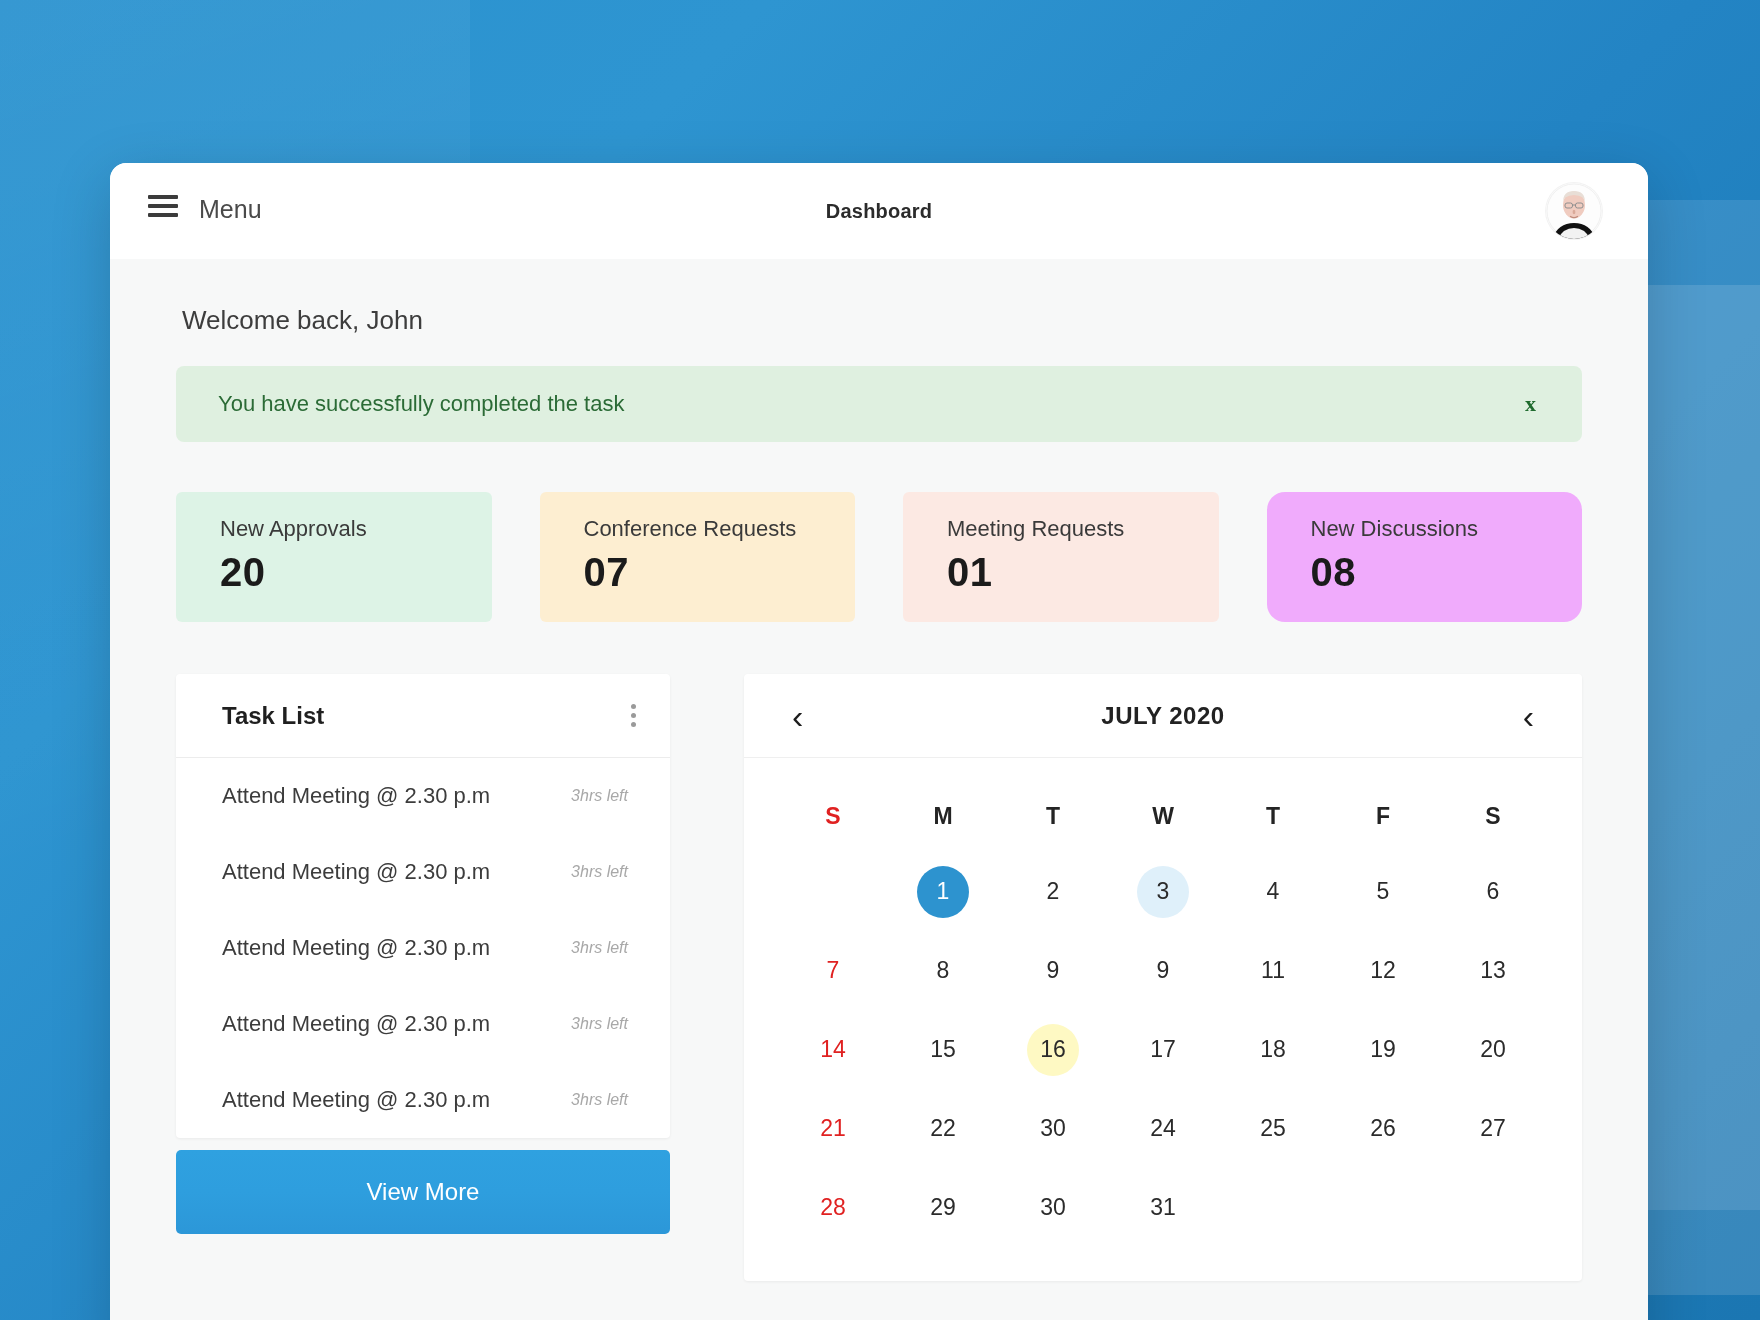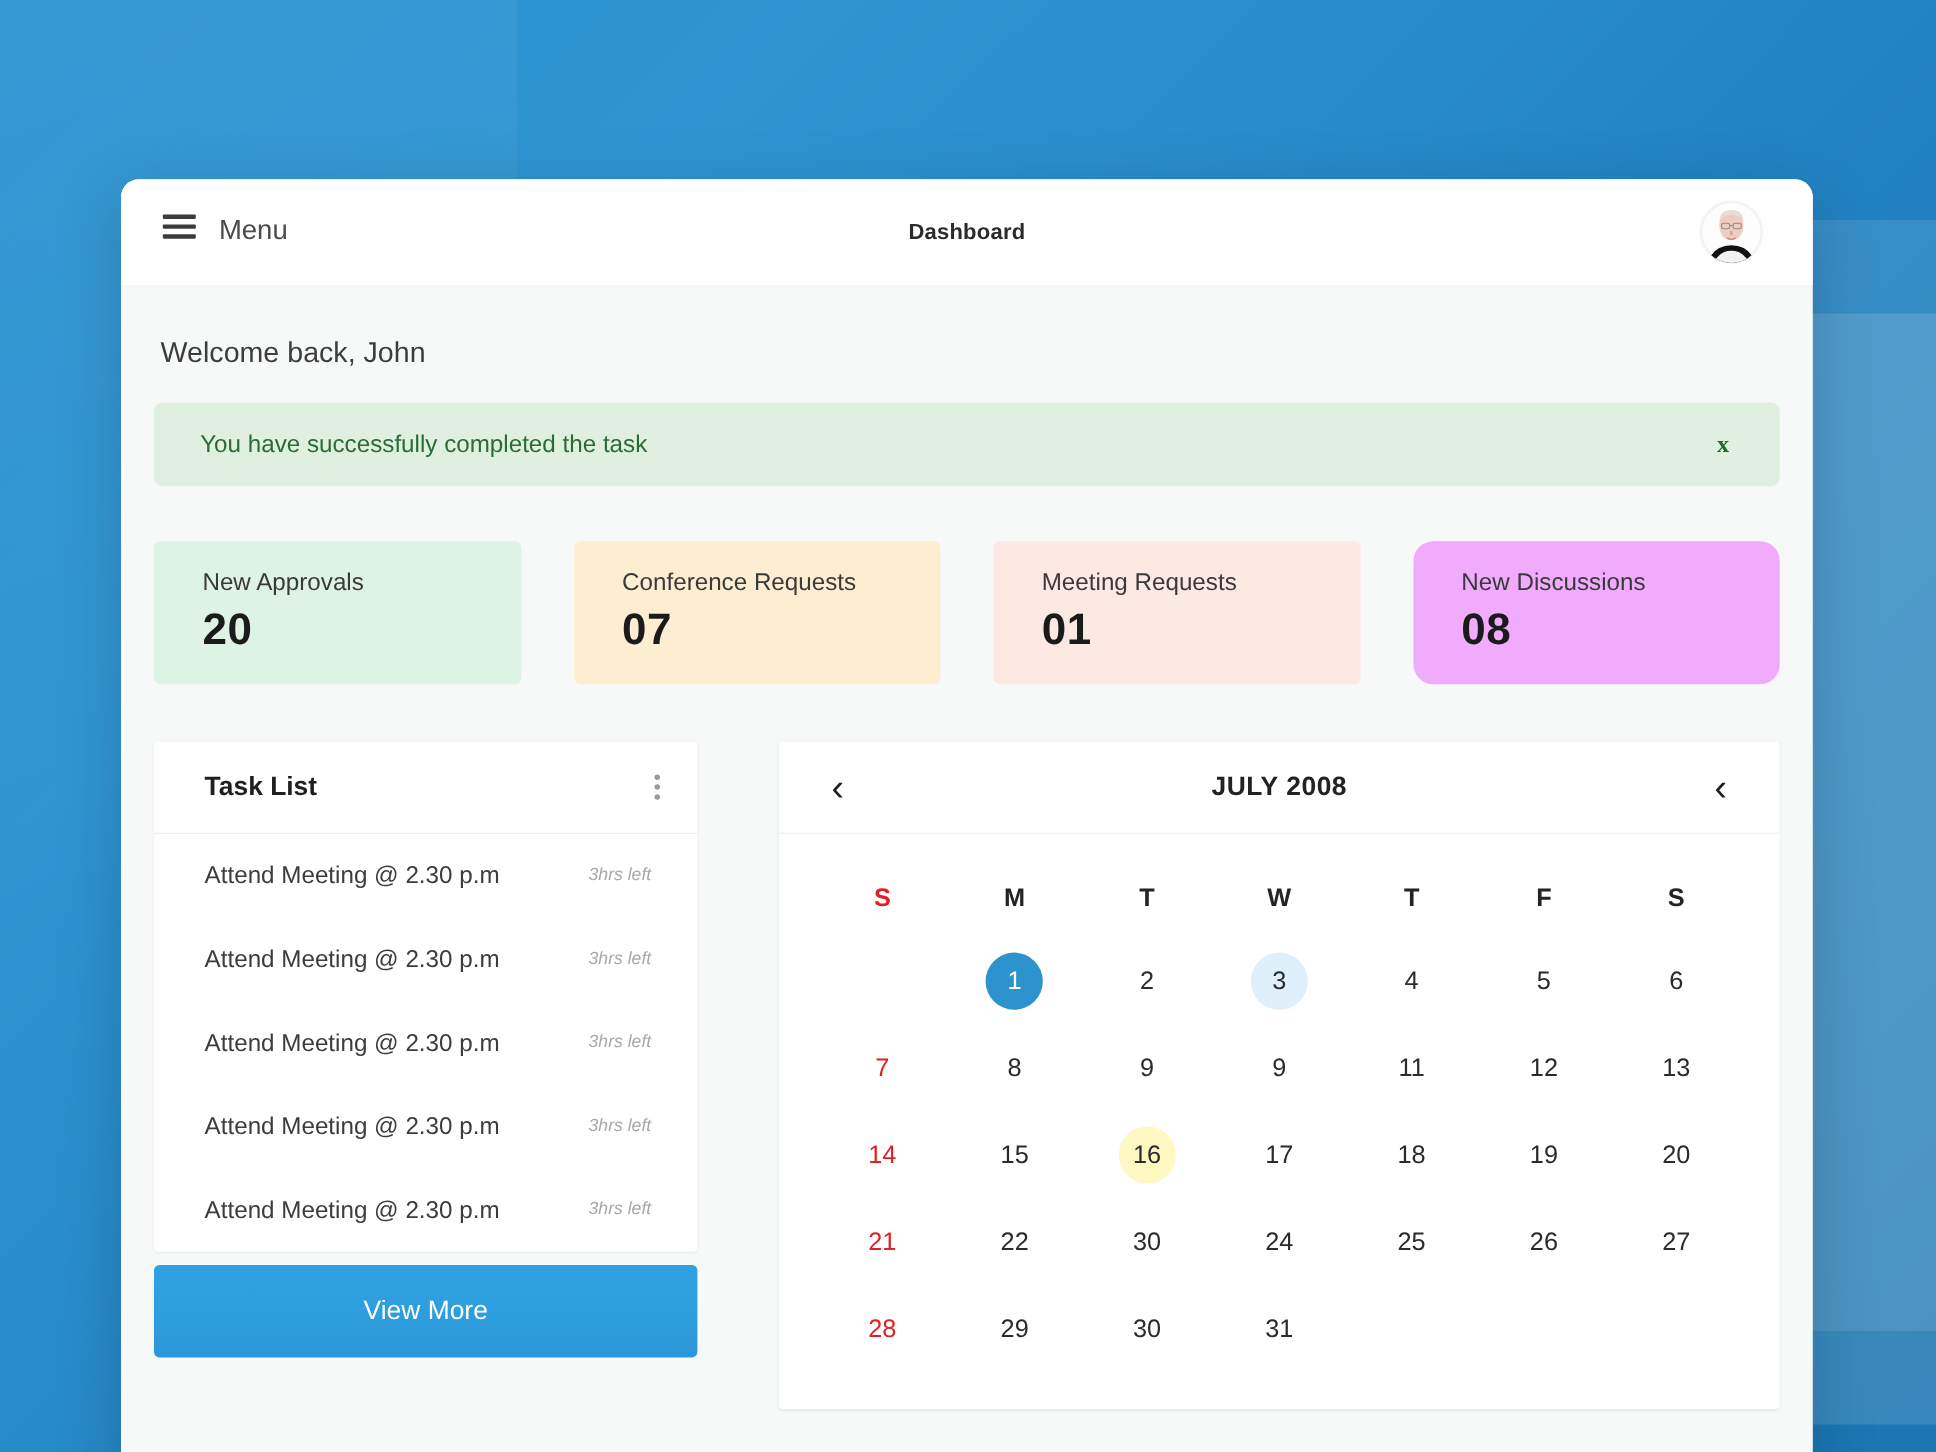--- a/index.html
+++ b/index.html
@@ -83,21 +83,21 @@
     width: 56px; height: 56px;
     border-radius: 50%;
     overflow: hidden;
     background: #fbfbfb;
     box-shadow: 0 0 0 1px rgba(0,0,0,0.05);
     cursor: pointer;
   }
   #avatar svg { display: block; width: 56px; height: 56px; }
 
   
-  #content { padding: 0 30px; }
+  #content { padding: 0 66px; }
 
   #welcome {
     font-size: 26px; color: #3d3d3d;
     padding: 46px 0 30px 6px;
   }
 
   
   #alert {
     position: relative;
     background: #dff0e0;
@@ -316,21 +316,21 @@
                 <span class="task-time">3hrs left</span>
               </div>
             </div>
           </div>
           <button id="view-more">View More</button>
         </div>
 
         <div id="calendar-panel">
           <div id="cal-header">
             <div class="cal-arrow">‹</div>
-            <div id="cal-month">JULY 2008</div>
+            <div id="cal-month">JULY 2020</div>
             <div class="cal-arrow">‹</div>
           </div>
 
           <div id="cal-grid">
             <div class="cal-row">
               <div class="cal-dow sun">S</div>
               <div class="cal-dow">M</div>
               <div class="cal-dow">T</div>
               <div class="cal-dow">W</div>
               <div class="cal-dow">T</div>

